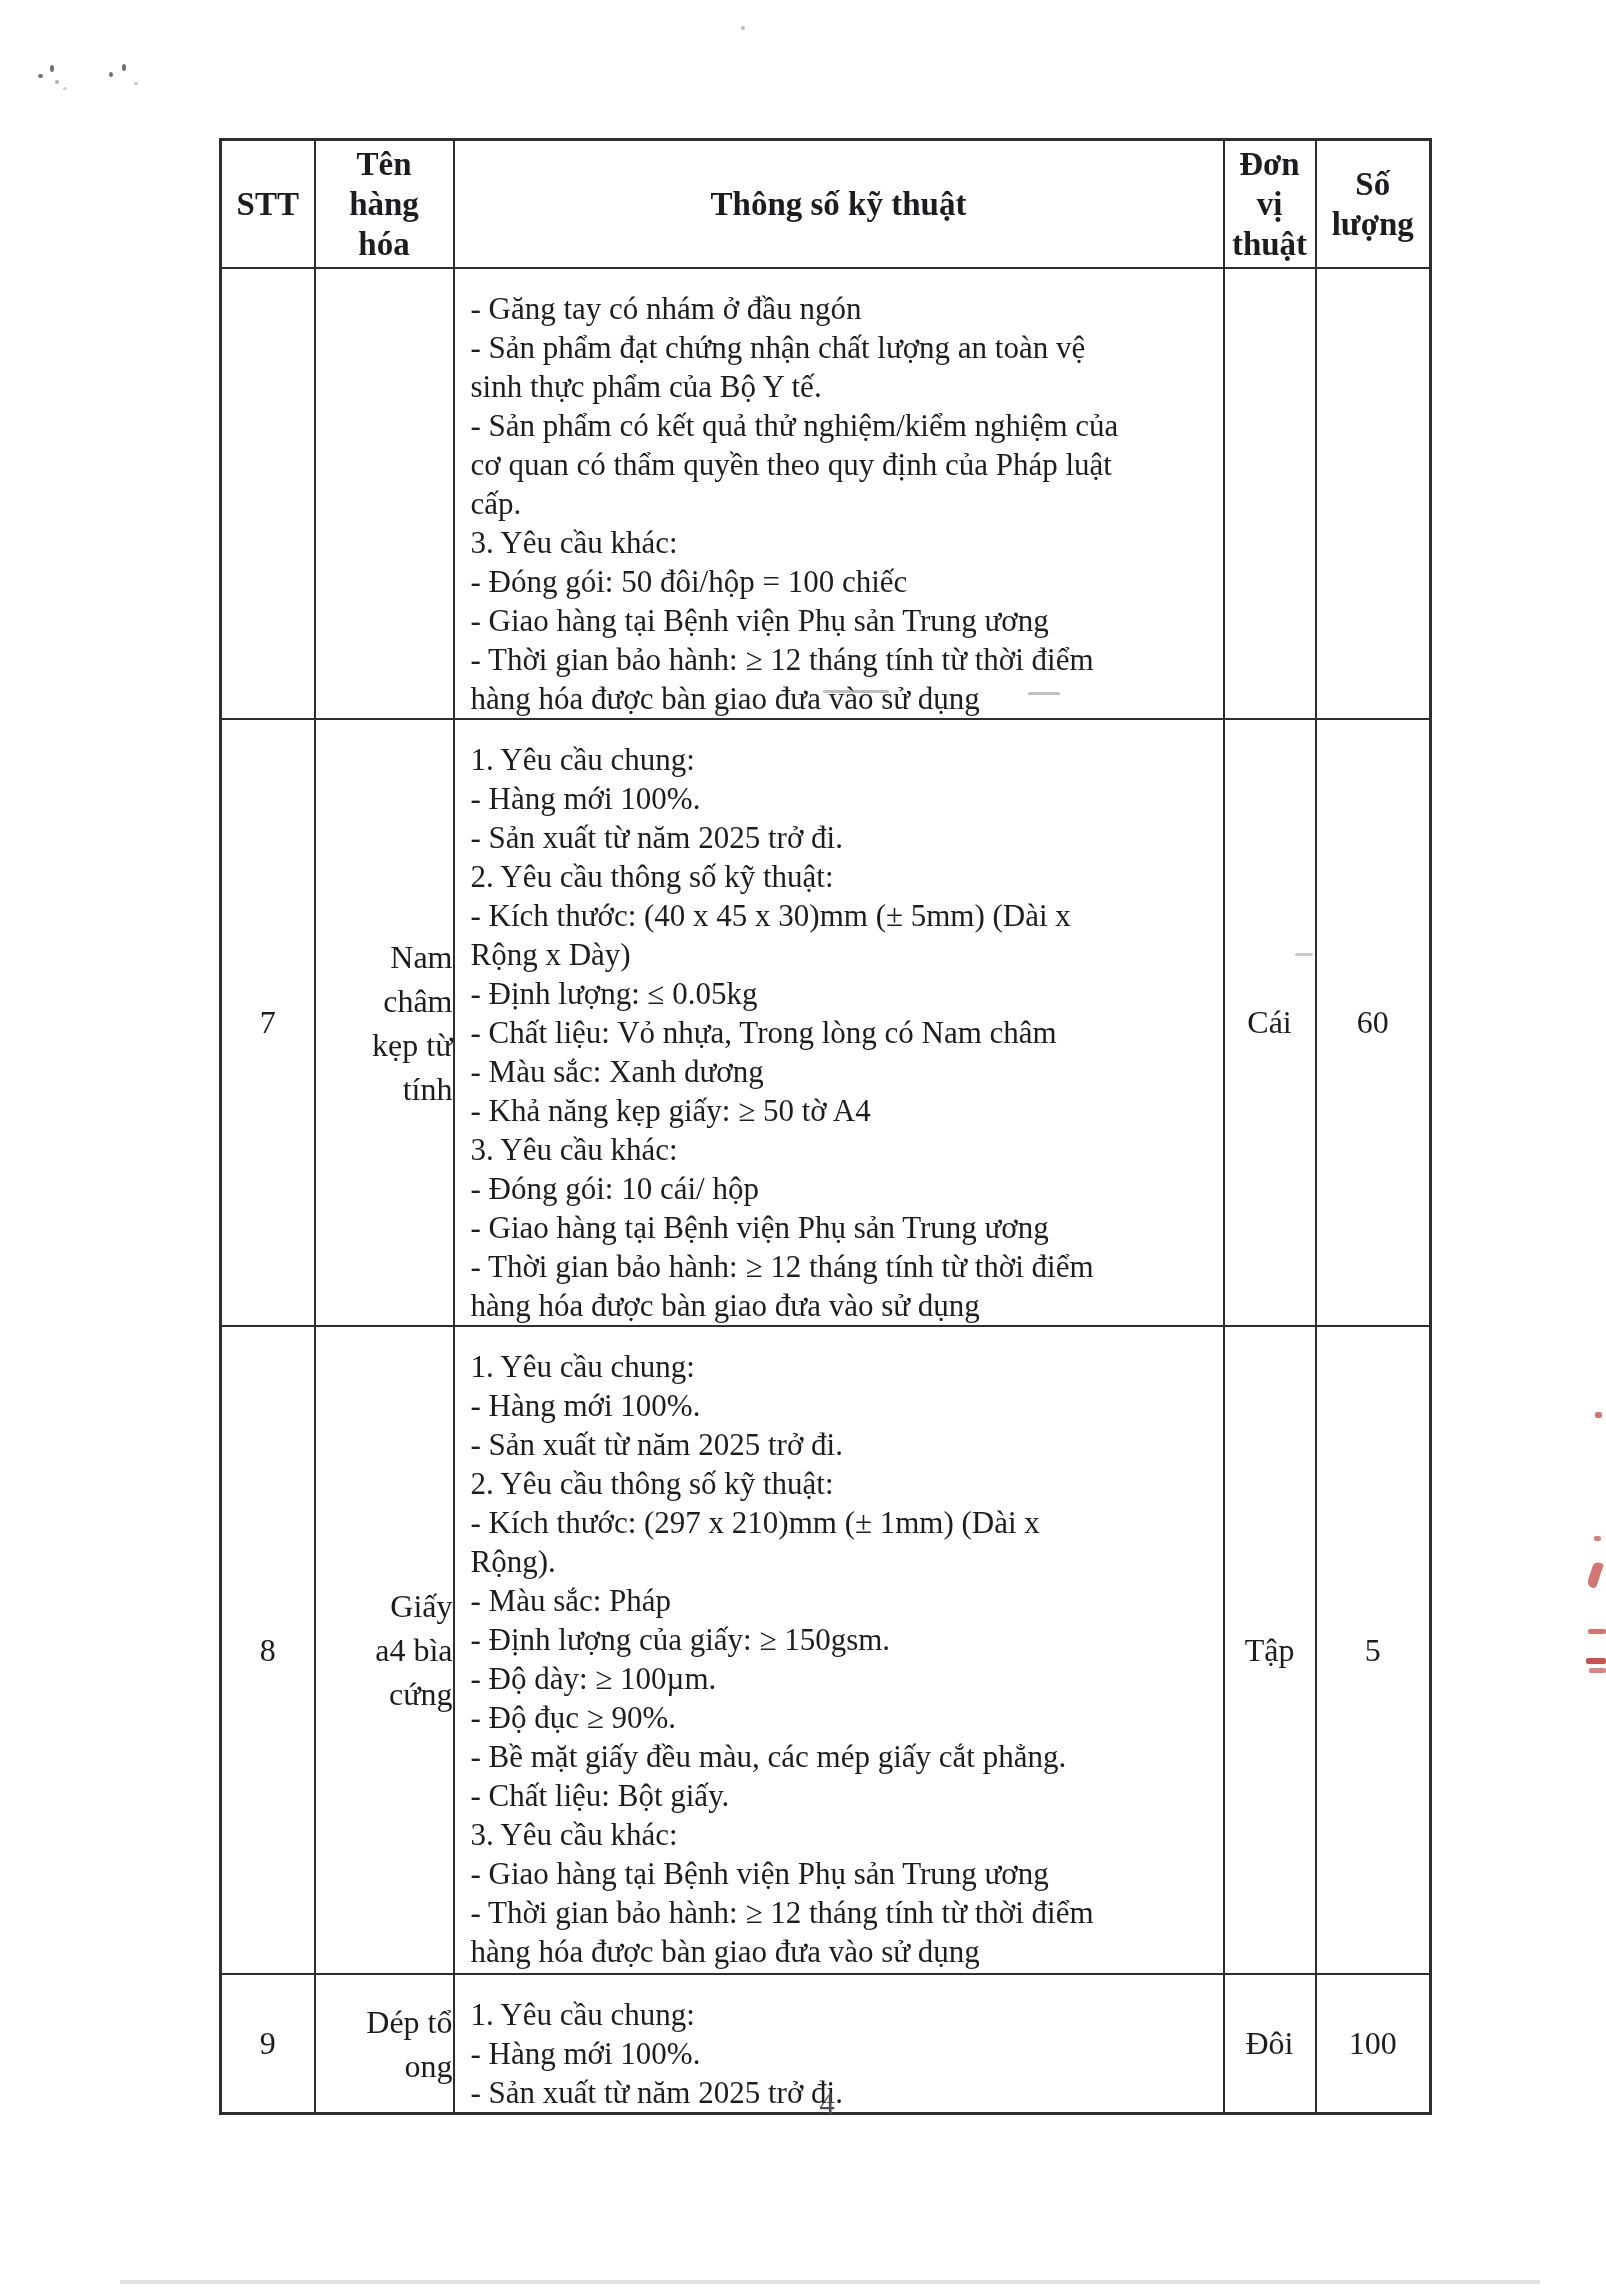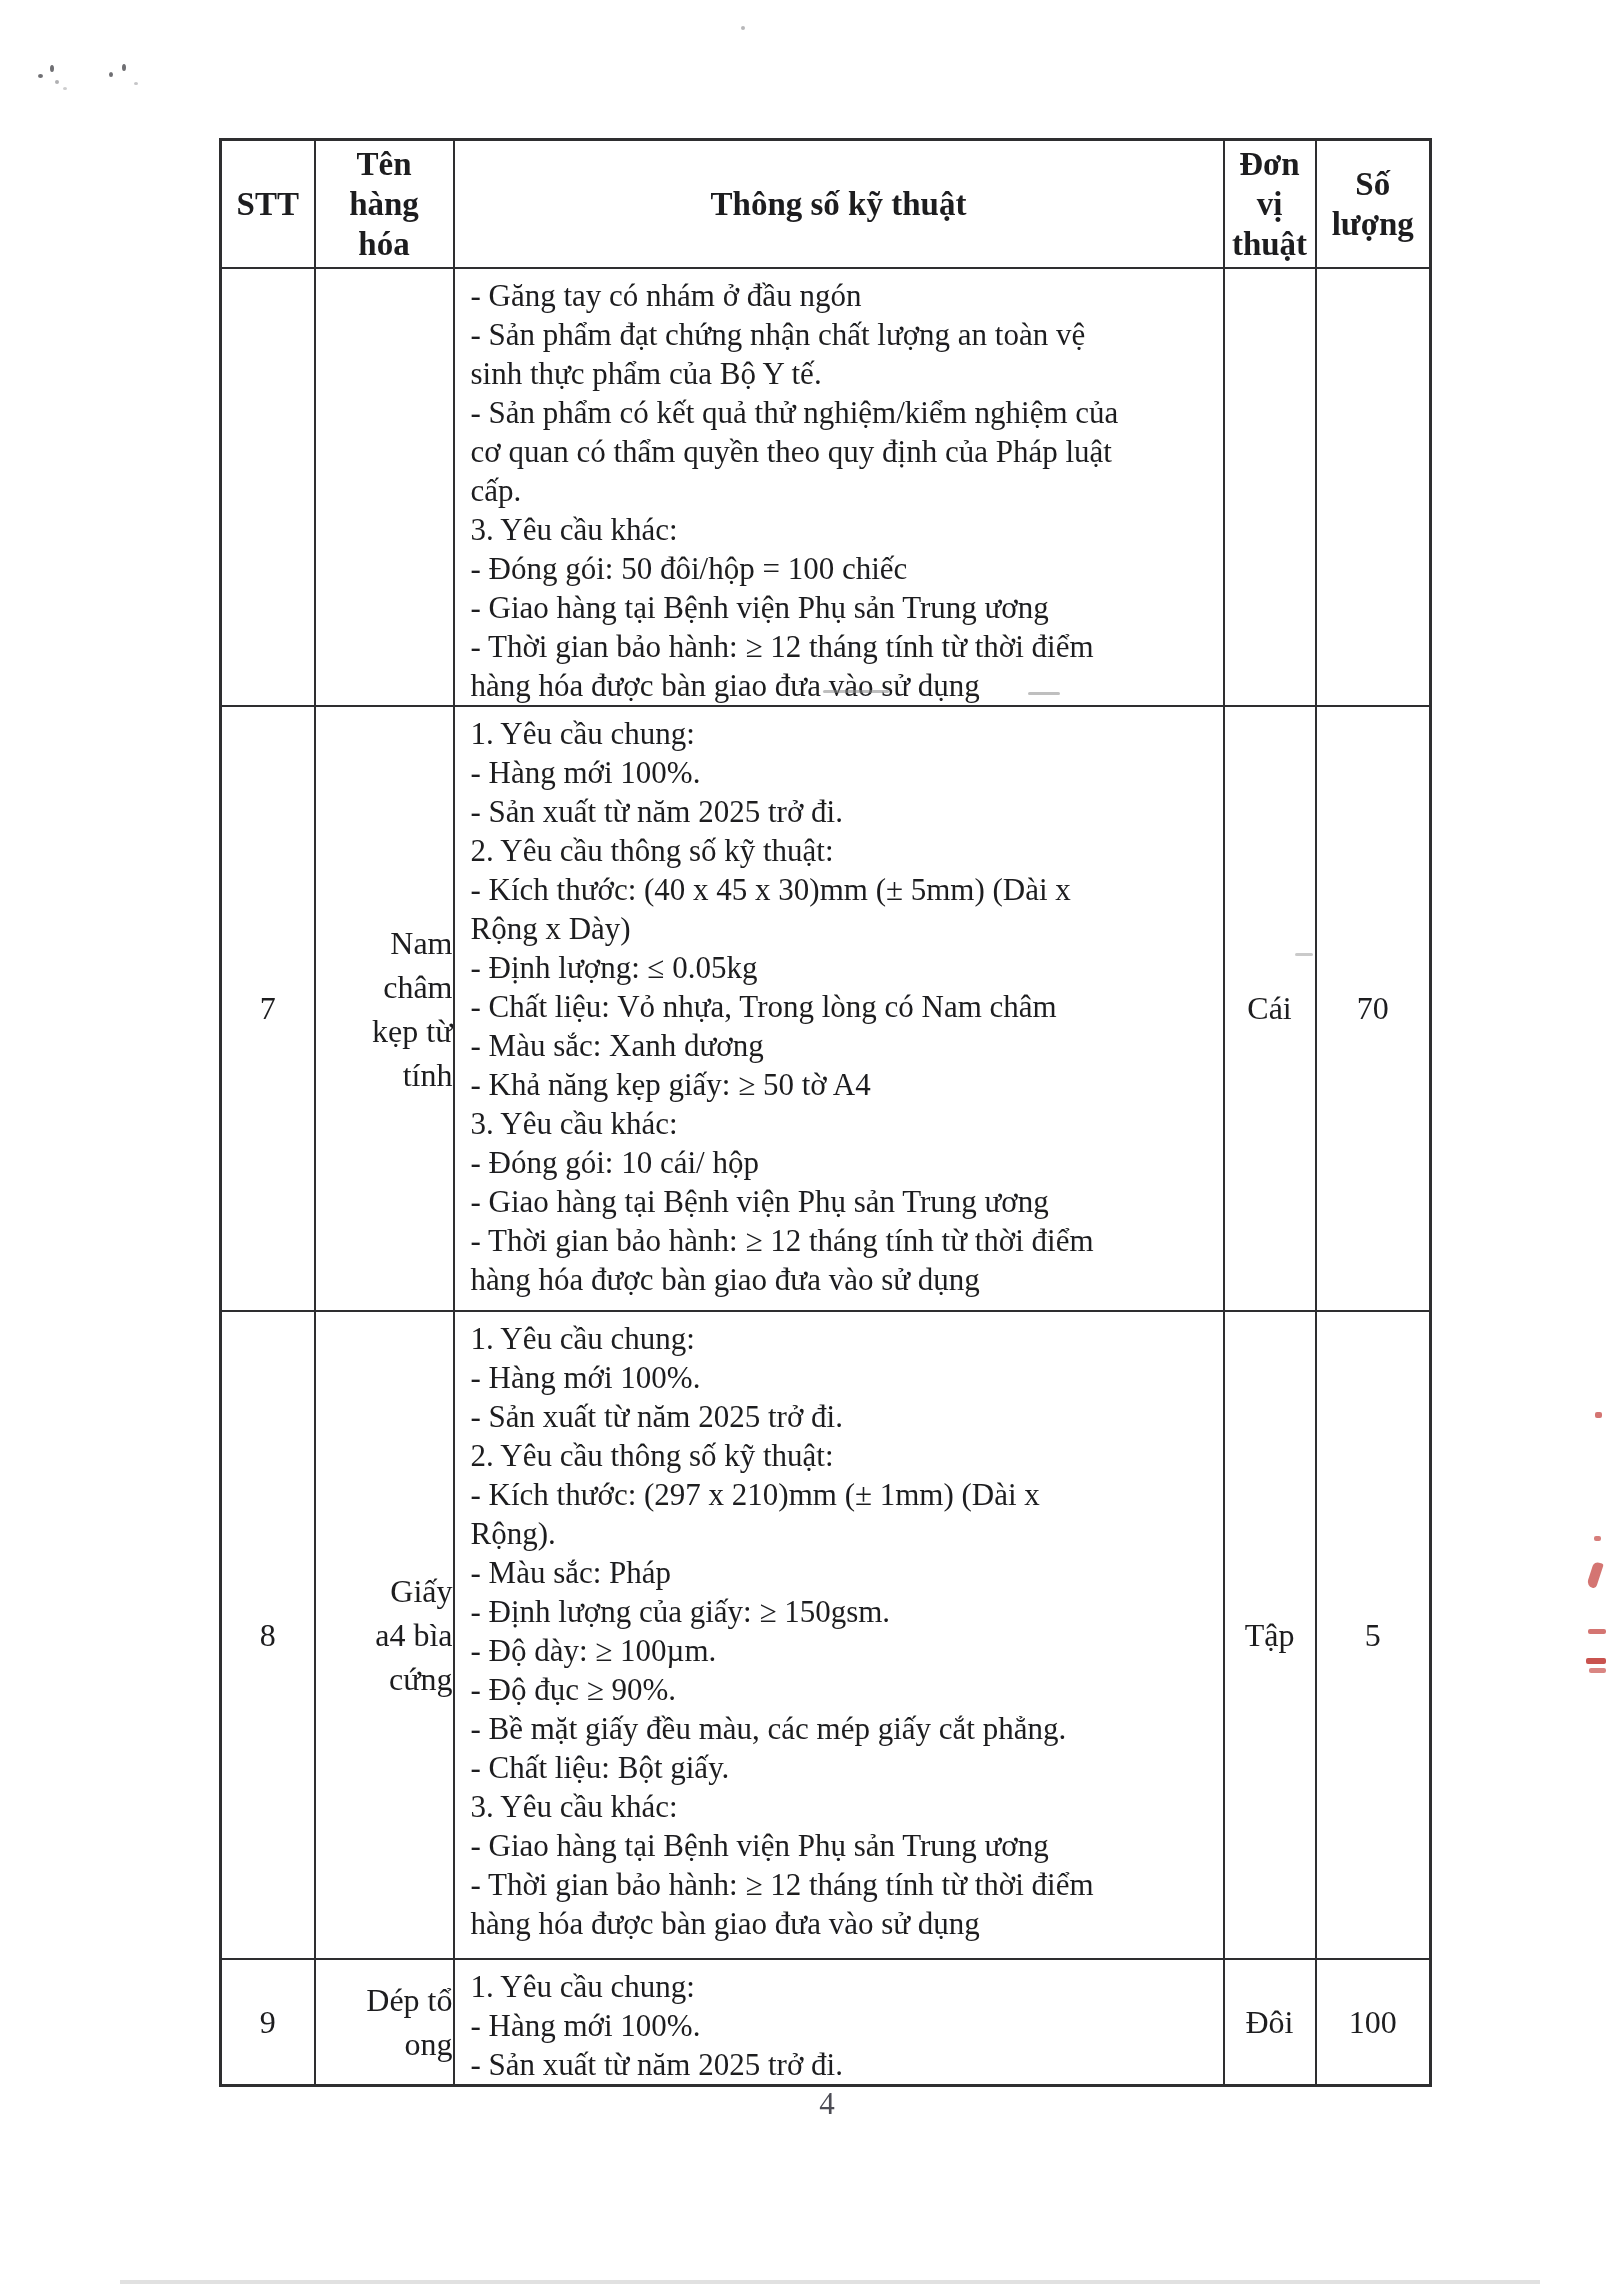--- a/index.html
+++ b/index.html
@@ -61,21 +61,21 @@
     vertical-align:top;
     text-align:left;
   }
   td.spec-cell .ln{
     font-size:31px;
     line-height:39px;
     padding-left:16px;
     padding-right:6px;
     white-space:nowrap;
   }
-  td.spec-cell .ln:first-child{padding-top:7px;}
+  td.spec-cell .ln:first-child{padding-top:20px;}
   td.spec-cell .ln.b{font-weight:normal;}
 
   .page-number{
     position:absolute;left:797px;top:2086px;width:60px;
     text-align:center;
     font-size:31px;color:#4c4c54;
   }
 
   
   .artifact{position:absolute;pointer-events:none;}
@@ -159,21 +159,21 @@
             <div class="ln">- Chất liệu: Vỏ nhựa, Trong lòng có Nam châm</div>
             <div class="ln">- Màu sắc: Xanh dương</div>
             <div class="ln">- Khả năng kẹp giấy: ≥ 50 tờ A4</div>
             <div class="ln b">3. Yêu cầu khác:</div>
             <div class="ln">- Đóng gói: 10 cái/ hộp</div>
             <div class="ln">- Giao hàng tại Bệnh viện Phụ sản Trung ương</div>
             <div class="ln">- Thời gian bảo hành: ≥ 12 tháng tính từ thời điểm</div>
             <div class="ln">hàng hóa được bàn giao đưa vào sử dụng</div>
           </td>
           <td class="unit-cell">Cái</td>
-          <td class="qty-cell">70</td>
+          <td class="qty-cell">60</td>
         </tr>
         <tr class="row-2">
           <td class="stt-cell">8</td>
           <td class="item-name-cell">
             <div>Giấy</div>
             <div>a4 bìa</div>
             <div>cứng</div>
           </td>
           <td class="spec-cell">
             <div class="ln b">1. Yêu cầu chung:</div>

